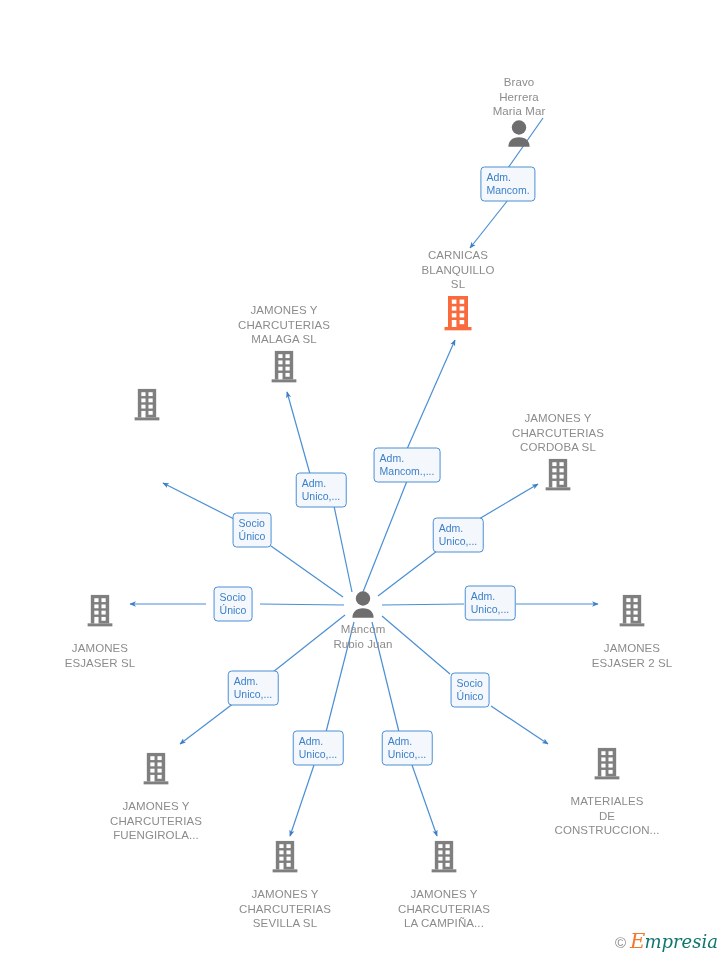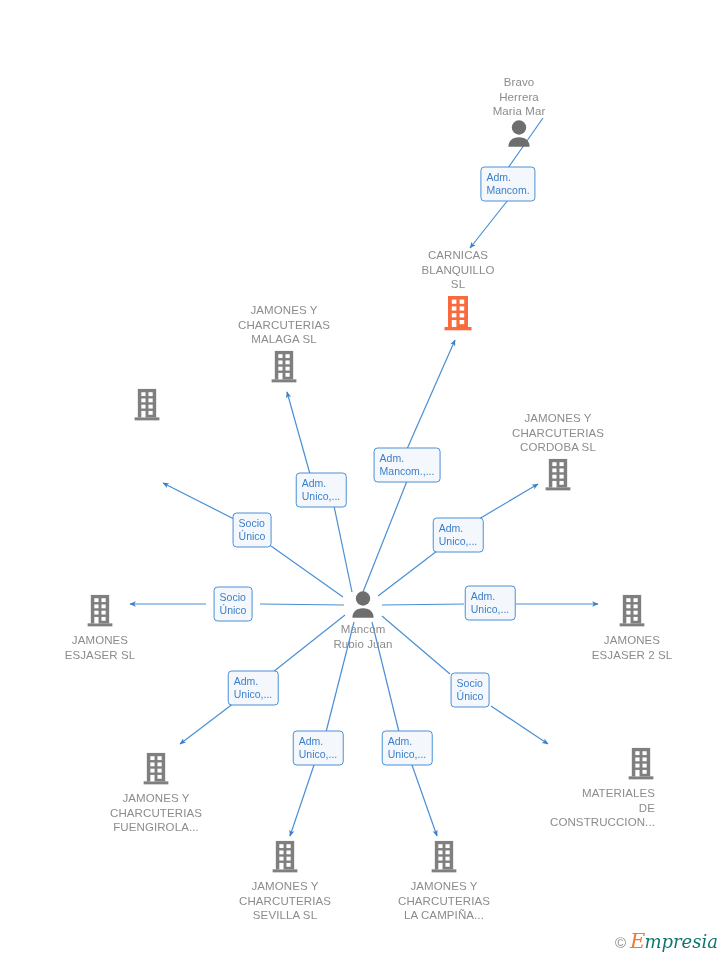--- a/index.html
+++ b/index.html
@@ -36,21 +36,21 @@
   .node .label{
     display:block;
     white-space:pre-line;
     color:#8c8c8c;
   }
   .node .glyph{
     display:block;
     line-height:0;
   }
   .node.company-top .label{ margin-bottom:3px; }
-  .node.company-bottom .label{ margin-top:6px; }
+  .node.company-bottom .label{ margin-top:14px; }
   .node.person .label{ margin-top:2px; }
 
   .node.focus .label{ color:#8c8c8c; }
 
   
   .elabel{
     position:absolute;
     box-sizing:border-box;
     background:#f4f8fd;
     border:1px solid #4a8fd4;
@@ -251,21 +251,21 @@
         <rect x="16.6" y="18.2" width="4.6" height="4.2" fill="#fff"></rect>
         <rect x="8.8" y="25" width="4.6" height="7" fill="#fff"></rect>
         <rect x="16.6" y="25" width="4.6" height="4.2" fill="#fff"></rect>
       </svg>
     </span>
     <span class="label">JAMONES Y
 CHARCUTERIAS
 FUENGIROLA...</span>
   </div>
 
-  <div class="node company-bottom" style="left:575px;top:747px;text-align:right;">
+  <div class="node company-bottom" style="left:607px;top:747px;">
     <span class="glyph">
       <svg width="28" height="33" viewBox="0 0 30 36">
         <rect x="5" y="1" width="20" height="31" fill="#7f7f7f"></rect>
         <rect x="1.5" y="32" width="27" height="3.3" fill="#7f7f7f"></rect>
         <rect x="8.8" y="4.6" width="4.6" height="4.2" fill="#fff"></rect>
         <rect x="16.6" y="4.6" width="4.6" height="4.2" fill="#fff"></rect>
         <rect x="8.8" y="11.4" width="4.6" height="4.2" fill="#fff"></rect>
         <rect x="16.6" y="11.4" width="4.6" height="4.2" fill="#fff"></rect>
         <rect x="8.8" y="18.2" width="4.6" height="4.2" fill="#fff"></rect>
         <rect x="16.6" y="18.2" width="4.6" height="4.2" fill="#fff"></rect>

